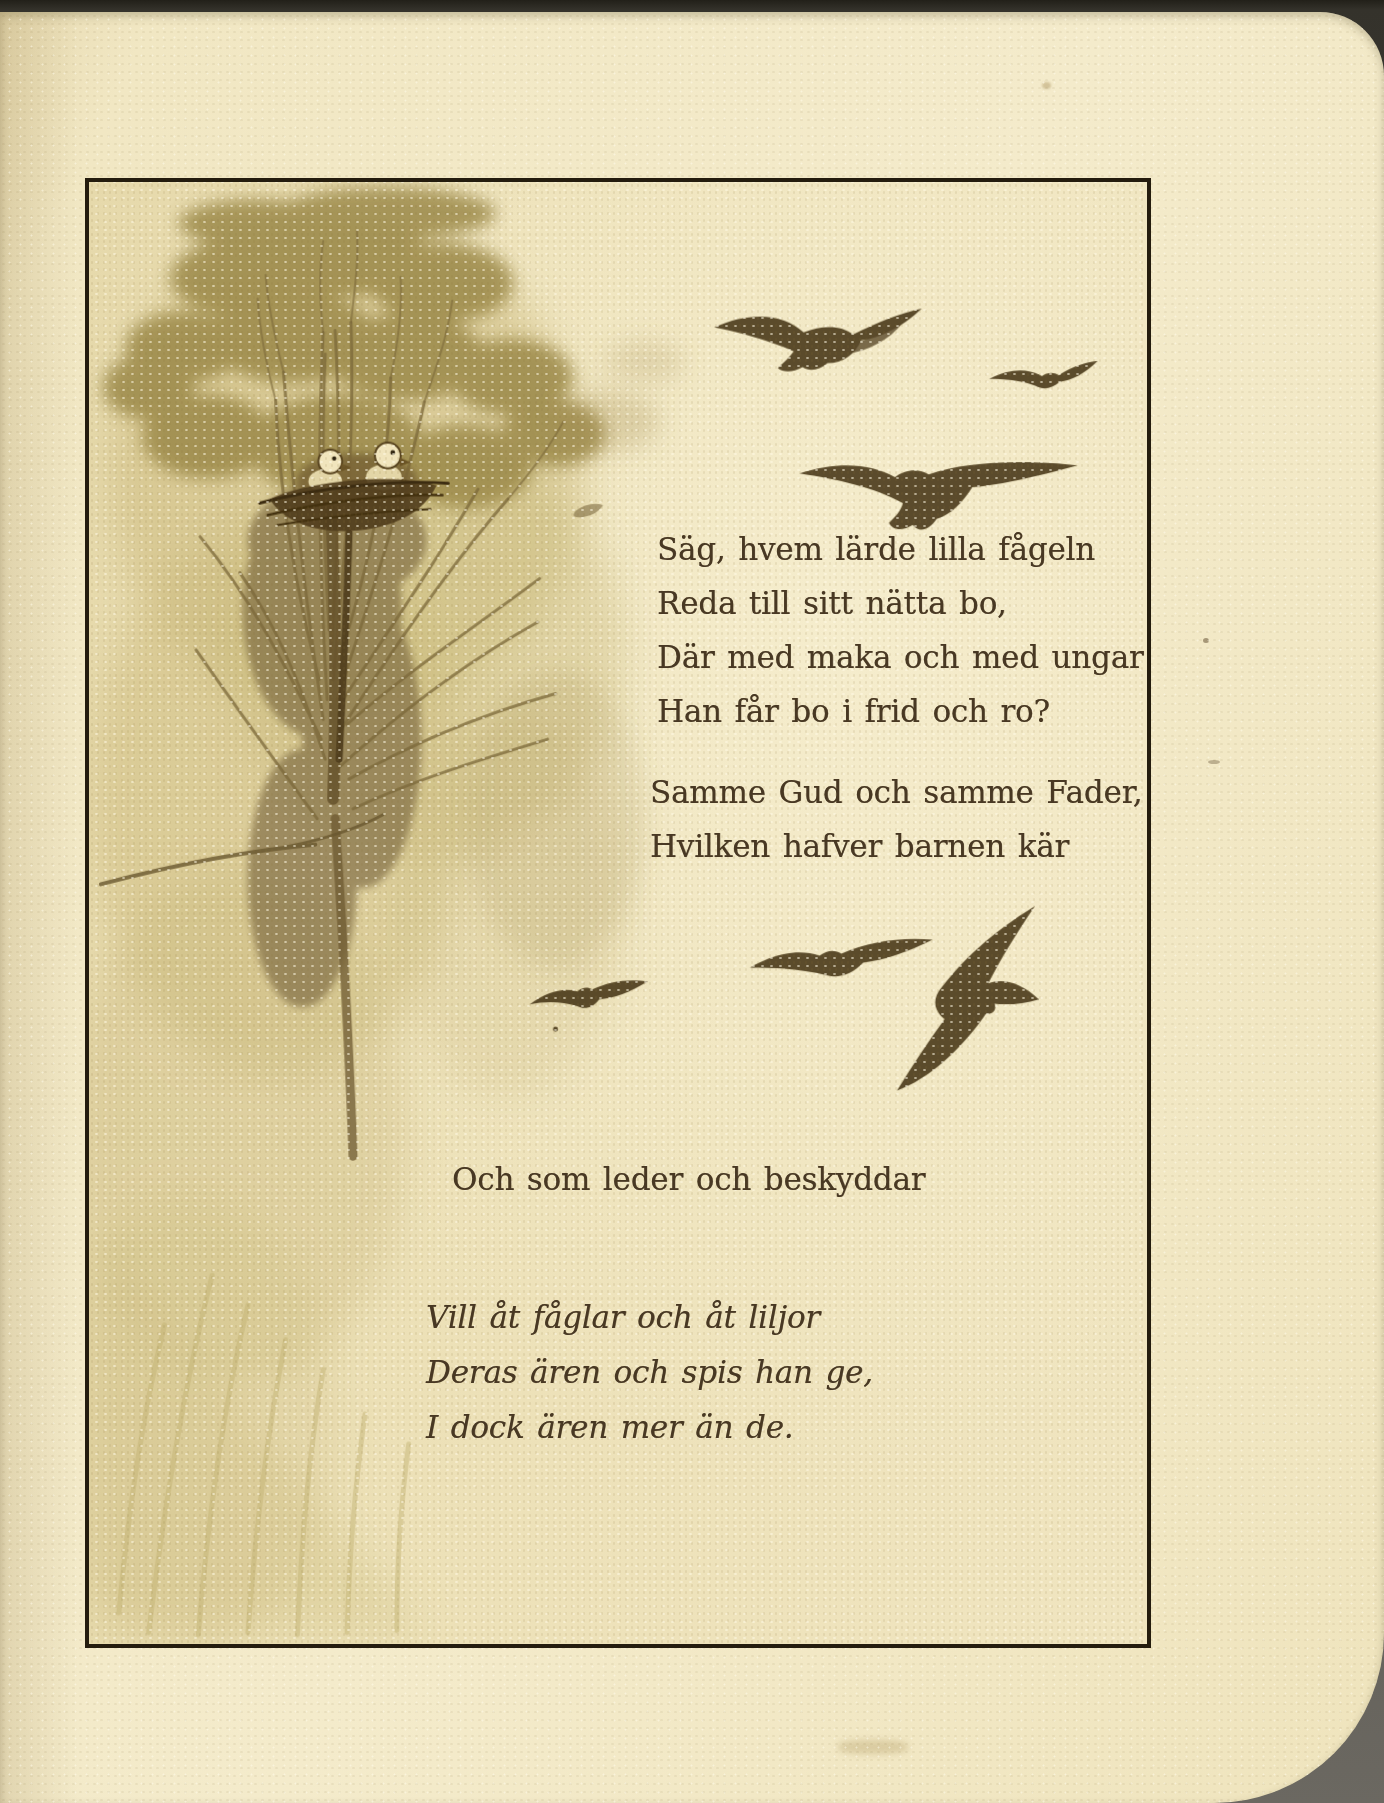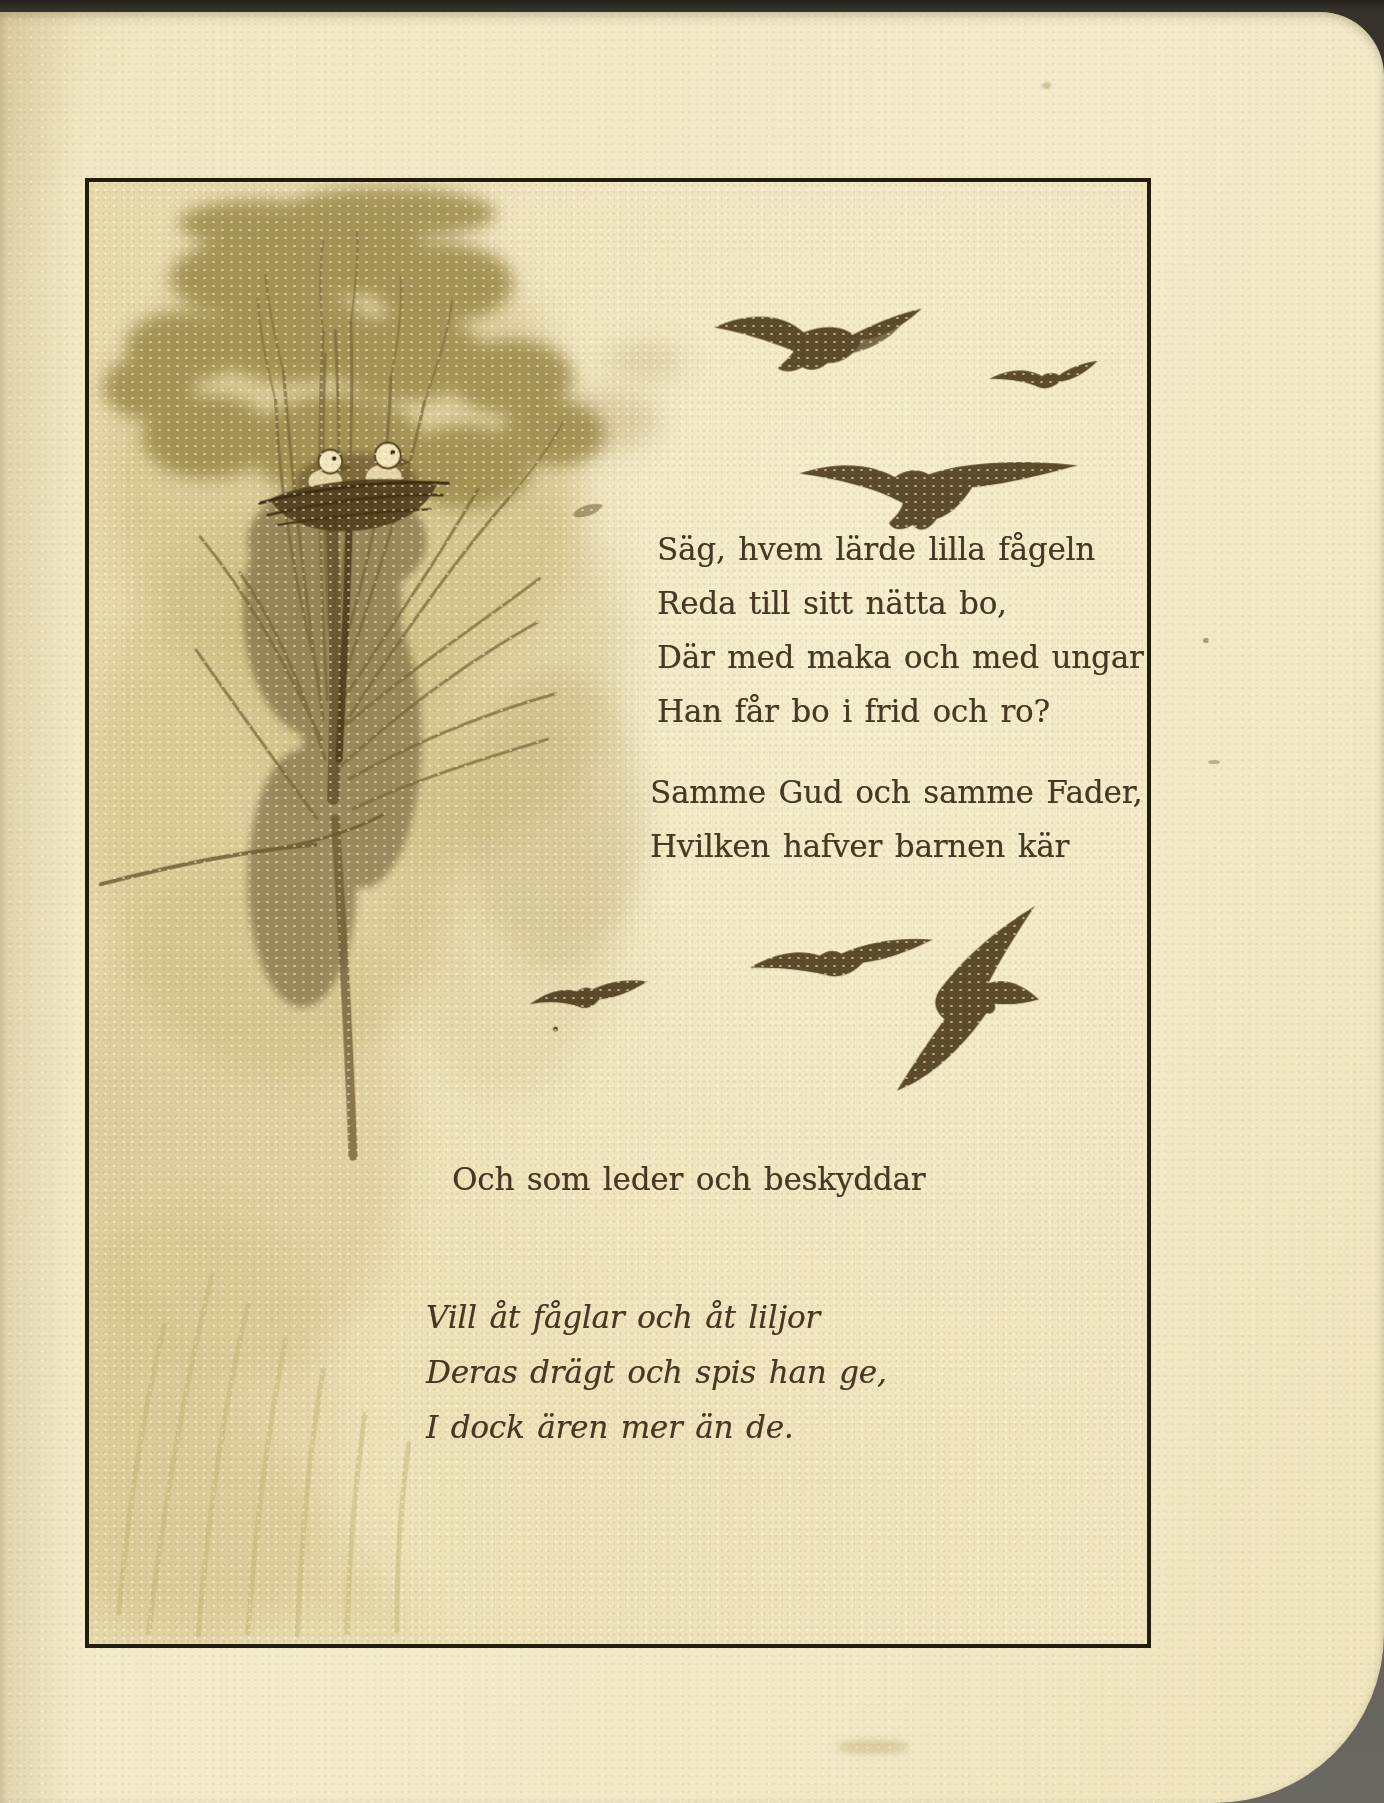--- a/index.html
+++ b/index.html
@@ -222,17 +222,17 @@
   </div>
   <div class="stanza" id="stanza-2">
     <p>Samme Gud och samme Fader,</p>
     <p>Hvilken hafver barnen kär</p>
   </div>
   <div class="stanza" id="stanza-3">
     <p>Och som leder och beskyddar</p>
   </div>
   <div class="stanza" id="stanza-4">
     <p>Vill åt fåglar och åt liljor</p>
-    <p>Deras drägt och spis han ge,</p>
+    <p>Deras ären och spis han ge,</p>
     <p>I dock ären mer än de.</p>
   </div>
 
 </div>
 
 </body></html>

